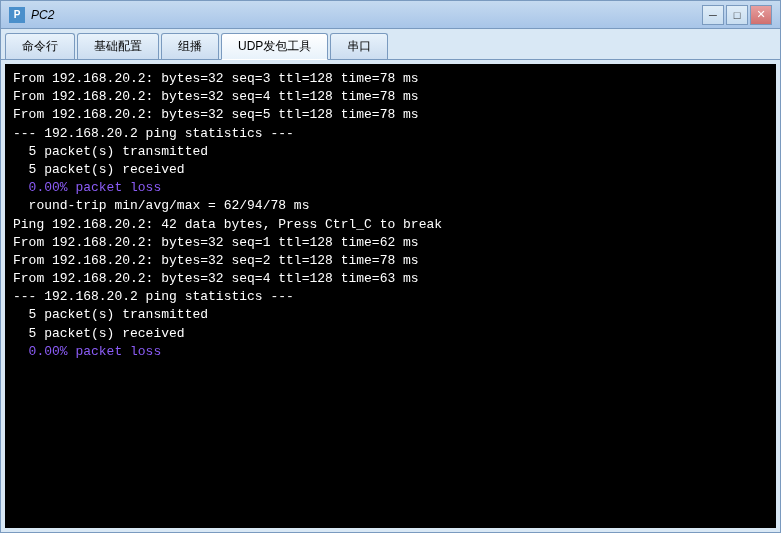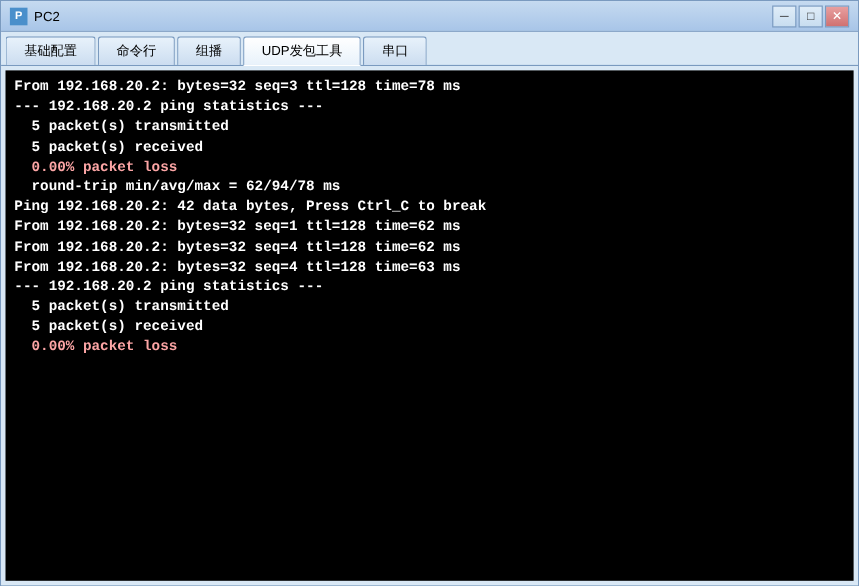--- a/index.html
+++ b/index.html
@@ -37,20 +37,21 @@
       align-items: center;
       justify-content: center;
       color: white;
       font-size: 10px;
       font-weight: bold;
     }
     .title-text {
       flex: 1;
       font-size: 12px;
       color: #000;
+      font-style: italic;
     }
     .title-buttons {
       display: flex;
       gap: 2px;
     }
     .title-btn {
       width: 22px;
       height: 20px;
       background: linear-gradient(to bottom, #e0edf8, #c8ddf0);
       border: 1px solid #7a9abf;
@@ -87,73 +88,74 @@
       background: linear-gradient(to bottom, #ffffff, #e8f2fb);
       border-bottom: 1px solid #ffffff;
       margin-bottom: -1px;
       z-index: 1;
     }
     .content-area {
       flex: 1;
       padding: 4px;
       background: #d9e8f5;
       overflow: hidden;
-      font-weight: bold;
     }
     .terminal {
       width: 100%;
       height: 100%;
       background: #000000;
       color: #ffffff;
       font-family: 'Courier New', 'Consolas', monospace;
       font-size: 13px;
       padding: 6px 8px;
       overflow-y: auto;
       line-height: 1.4;
     }
     .terminal .normal { color: #ffffff; }
-    .terminal .cyan { color: #fca5a5; }
+    .terminal .cyan { color: #8b5cf6; }
     .line { display: block; white-space: pre; }
   </style>
 </head>
 <body>
 
 <div class="window">
   <div class="title-bar">
     <div class="title-bar-icon">P</div>
     <span class="title-text">PC2</span>
     <div class="title-buttons">
       <div class="title-btn">─</div>
       <div class="title-btn">□</div>
       <div class="title-btn close">✕</div>
     </div>
   </div>
 
   <div class="tab-bar">
-  <div class="tab">基础配置</div>
-      <div class="tab">命令行</div>
+  <div class="tab">命令行</div>
+      <div class="tab">基础配置</div>
       <div class="tab">组播</div>
       <div class="tab active">UDP发包工具</div>
       <div class="tab">串口</div>
     </div>
 
   <div class="content-area">
     <div class="terminal">
     <span class="line normal">From 192.168.20.2: bytes=32 seq=3 ttl=128 time=78 ms</span>
+        <span class="line normal">From 192.168.20.2: bytes=32 seq=4 ttl=128 time=78 ms</span>
+        <span class="line normal">From 192.168.20.2: bytes=32 seq=5 ttl=128 time=78 ms</span>
         <span class="line normal"></span>
         <span class="line normal">--- 192.168.20.2 ping statistics ---</span>
         <span class="line normal">  5 packet(s) transmitted</span>
         <span class="line normal">  5 packet(s) received</span>
         <span class="line cyan">  0.00% packet loss</span>
         <span class="line normal">  round-trip min/avg/max = 62/94/78 ms</span>
         <span class="line normal"></span>
         <span class="line normal"></span>
         <span class="line normal">Ping 192.168.20.2: 42 data bytes, Press Ctrl_C to break</span>
         <span class="line normal">From 192.168.20.2: bytes=32 seq=1 ttl=128 time=62 ms</span>
-        <span class="line normal">From 192.168.20.2: bytes=32 seq=4 ttl=128 time=62 ms</span>
+        <span class="line normal">From 192.168.20.2: bytes=32 seq=2 ttl=128 time=78 ms</span>
         <span class="line normal">From 192.168.20.2: bytes=32 seq=4 ttl=128 time=63 ms</span>
         <span class="line normal"></span>
         <span class="line normal">--- 192.168.20.2 ping statistics ---</span>
         <span class="line normal">  5 packet(s) transmitted</span>
         <span class="line normal">  5 packet(s) received</span>
         <span class="line cyan">  0.00% packet loss</span>
         <span class="line normal"></span>
       </div>
   </div>
 </div>

